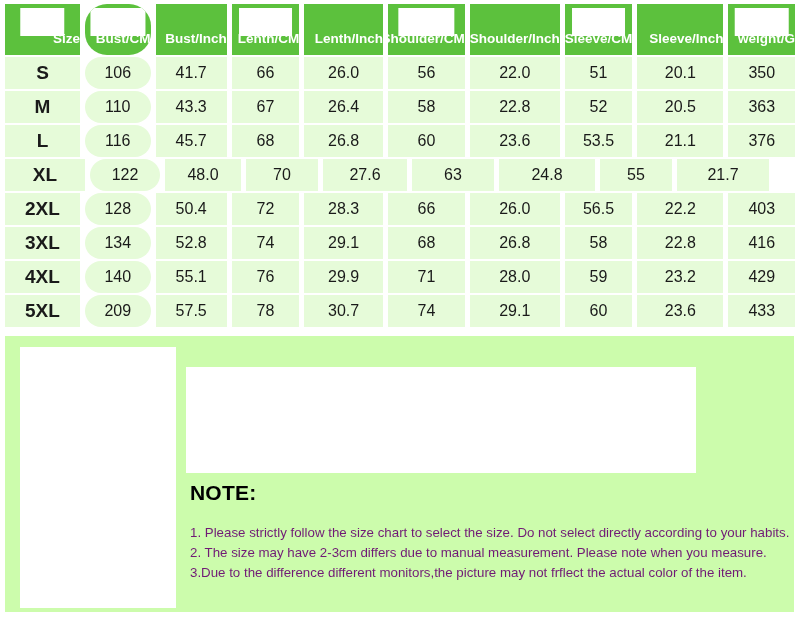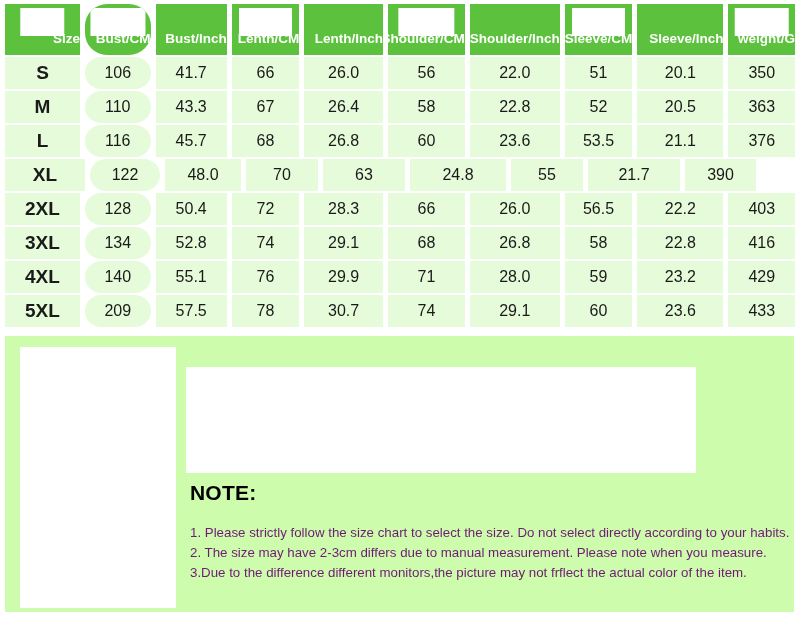--- a/index.html
+++ b/index.html
@@ -255,25 +255,25 @@
           <div class="data-cell c6">23.6</div>
           <div class="data-cell c7">53.5</div>
           <div class="data-cell c8">21.1</div>
           <div class="data-cell c9">376</div>
         </div>
         <div class="table-row data-row">
           <div class="data-cell c0 size-label">XL</div>
           <div class="data-cell c1">122</div>
           <div class="data-cell c2">48.0</div>
           <div class="data-cell c3">70</div>
+          <div class="data-cell c4">27.6</div>
           <div class="data-cell c5">63</div>
           <div class="data-cell c6">24.8</div>
           <div class="data-cell c7">55</div>
           <div class="data-cell c8">21.7</div>
-          <div class="data-cell c9">390</div>
         </div>
         <div class="table-row data-row">
           <div class="data-cell c0 size-label">2XL</div>
           <div class="data-cell c1">128</div>
           <div class="data-cell c2">50.4</div>
           <div class="data-cell c3">72</div>
           <div class="data-cell c4">28.3</div>
           <div class="data-cell c5">66</div>
           <div class="data-cell c6">26.0</div>
           <div class="data-cell c7">56.5</div>

